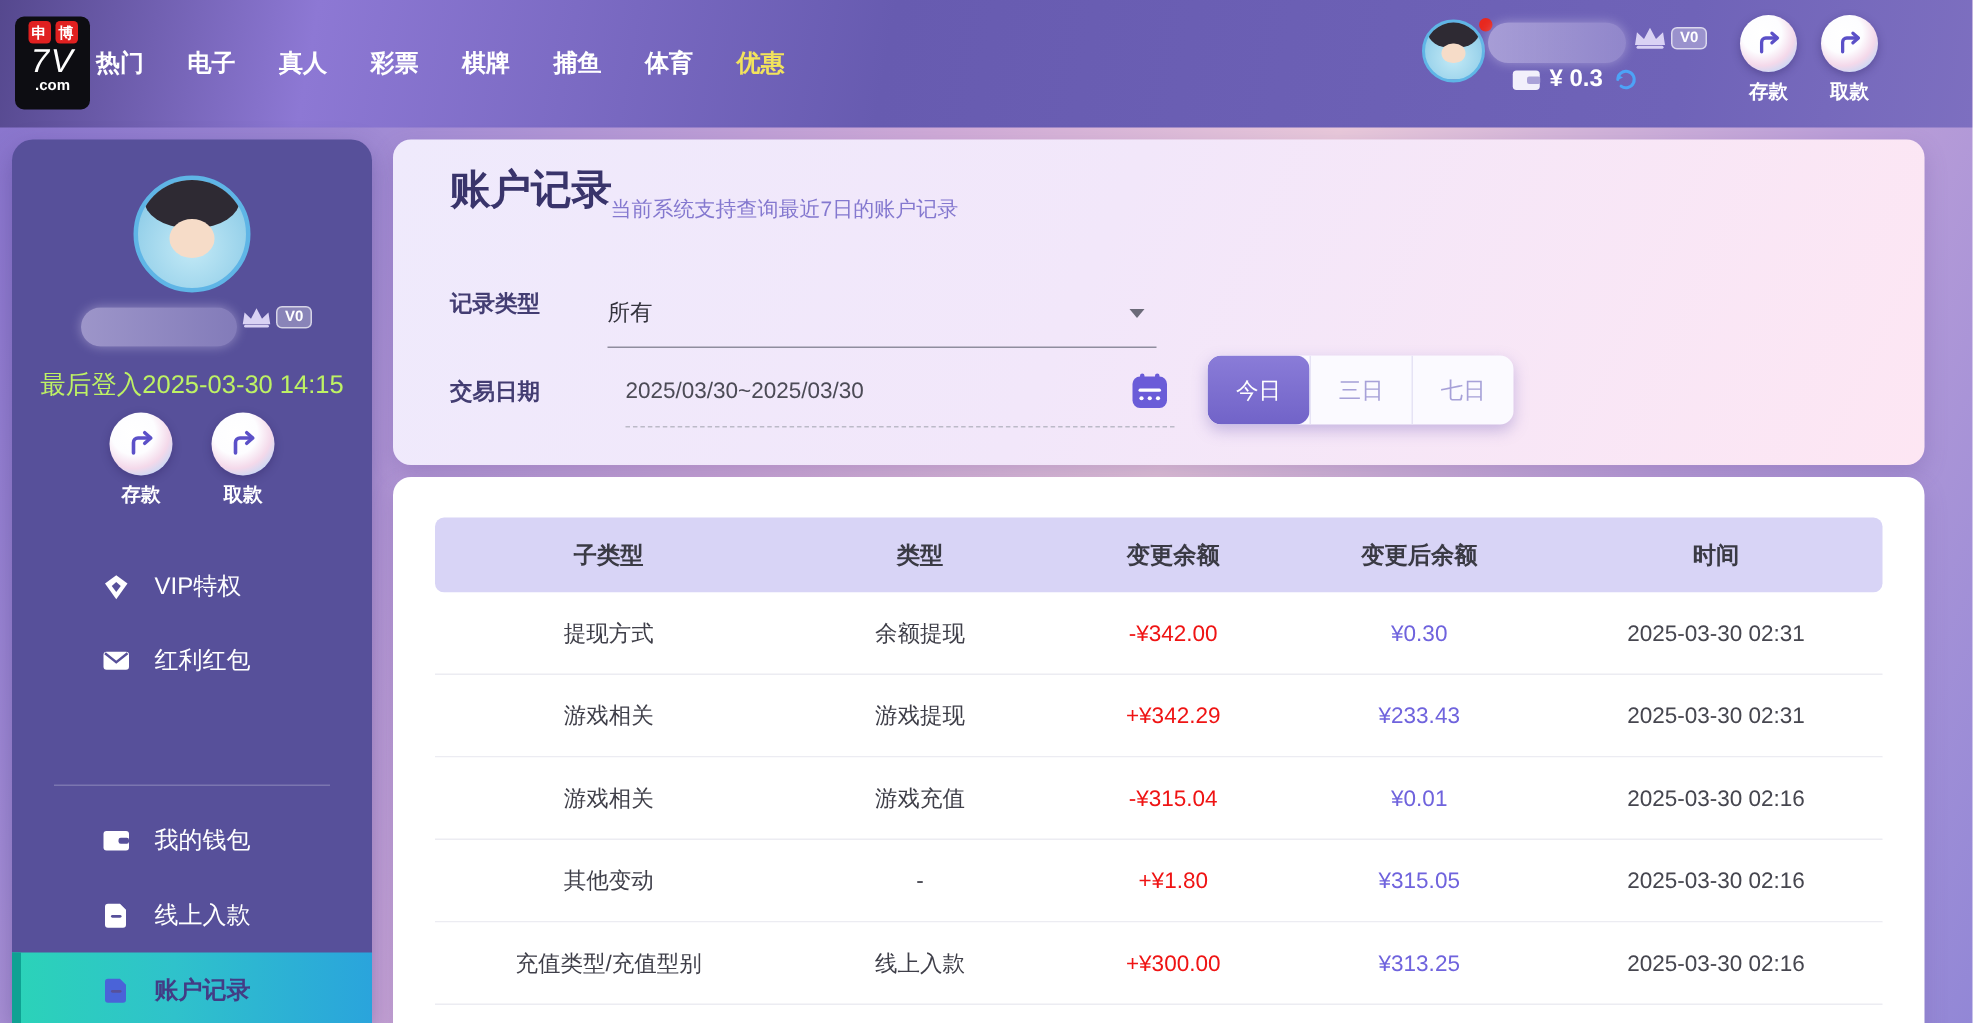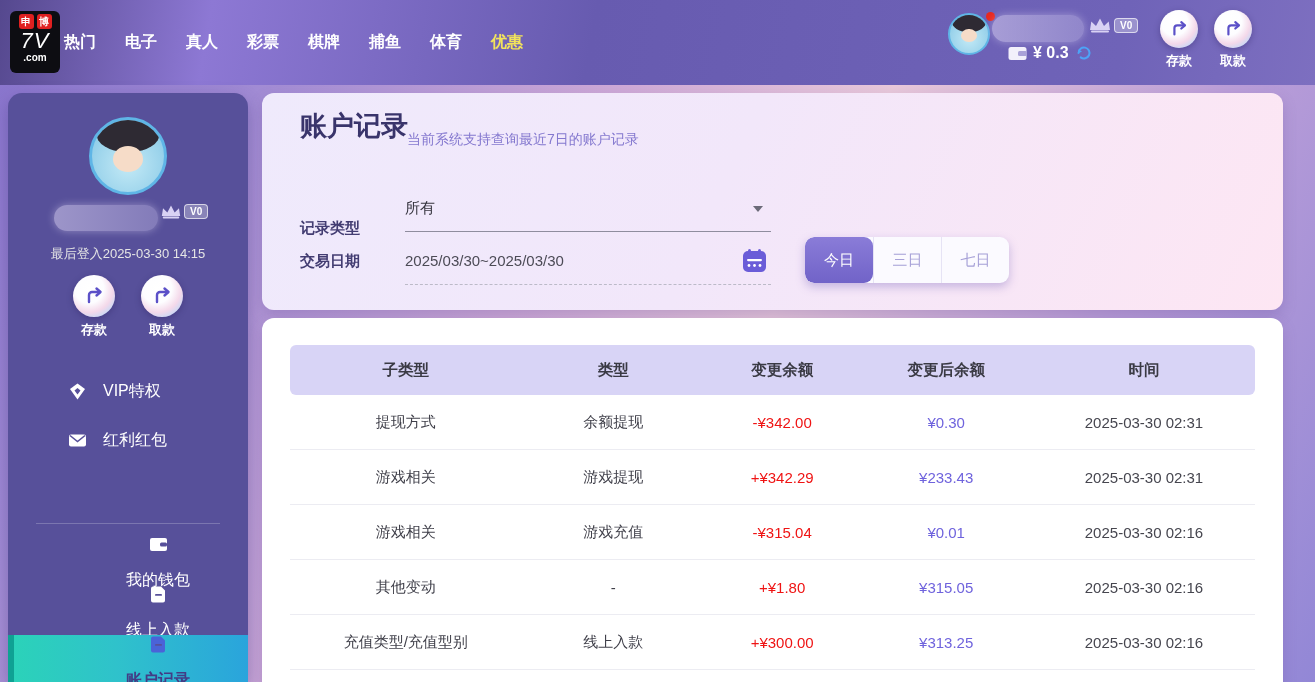--- a/index.html
+++ b/index.html
@@ -48,57 +48,57 @@
   .action-col { display:flex; flex-direction:column; align-items:center; gap:4px; cursor:pointer; }
   .action-col .lbl { color:#fff; font-size:13px; font-weight:600; }
 
   
   .sidebar { position:absolute; left:8px; top:93px; width:240px; height:589px;
     background:#57509a; border-radius:14px 14px 0 0; box-shadow:0 6px 16px rgba(60,45,120,.35); }
   .side-avatar { position:absolute; left:81px; top:24px; width:78px; height:78px; border-width:3px; }
   .side-pill { position:absolute; left:46px; top:112px; width:104px; height:26px; }
   .side-vip { position:absolute; left:152px; top:111px; }
   .side-login { position:absolute; left:0; top:152px; width:100%; text-align:center;
-    color:#e5e5e5; font-size:13px; }
+    color:#bef264; font-size:17px; }
   .side-quick { position:absolute; left:0; top:182px; width:100%; display:flex; justify-content:center; gap:26px; }
   .side-quick .circle-btn { width:42px; height:42px; }
   .side-menu { position:absolute; left:0; width:100%; }
   .menu-primary { top:274px; }
   .menu-secondary { top:442px; }
   .side-divider { position:absolute; left:28px; top:430px; width:184px; height:1px; background:rgba(255,255,255,.22); }
   .mi { height:49px; display:flex; align-items:center; padding-left:60px; gap:16px;
     color:#fff; font-size:16px; cursor:pointer; position:relative; }
-  .menu-secondary .mi { height:50px;flex-direction:column; }
+  .menu-secondary .mi { height:50px; }
   .mi .ic { width:19px; height:19px; display:flex; align-items:center; justify-content:center; }
   .mi .ic svg { display:none; width:19px; height:19px; }
   .mi[data-icon="account-card-icon"] .svg-card,
   .mi[data-icon="vip-gem-icon"] .svg-gem,
   .mi[data-icon="red-packet-icon"] .svg-env,
   .mi[data-icon="wallet-icon"] .svg-wallet,
   .mi[data-icon="transaction-doc-icon"] .svg-doc,
   .mi[data-icon="account-doc-icon"] .svg-doc { display:block; }
   .mi.active { background:linear-gradient(90deg,#2bd3b8 0%,#2fc2cb 45%,#2aa4dc 100%); color:#433c85; font-weight:700; }
   .mi.active::before { content:""; position:absolute; left:0; top:0; bottom:0; width:6px; background:#0fa193; }
   .mi.active .ic svg .pri { fill:#4a63d8; }
 
   
   .panel-top { position:absolute; left:262px; top:93px; width:1021px; height:217px; border-radius:12px;
     background:linear-gradient(115deg,#efeafc 0%,#f2e7fa 45%,#fde6f3 100%);
     box-shadow:0 6px 14px rgba(110,85,160,.30); }
   .page-title { position:absolute; left:38px; top:15px; font-size:27px; font-weight:700; color:#39346b; }
   .page-subtitle { position:absolute; left:145px; top:38px; font-size:14px; color:#8478cf; }
   .f-label { position:absolute; left:38px; font-size:15px; color:#433d72; font-weight:600; }
-  .lb1 { top:126px; } .lb2 { top:159px; }
+  .lb1 { top:100px; } .lb2 { top:159px; }
   .field { position:absolute; left:143px; width:366px; }
   .field .val { font-size:15px; color:#34333d; }
   .field1 { top:99px; height:40px; border-bottom:1px solid #8f8d9e; cursor:pointer; }
   .field1 .val { position:absolute; left:0; top:7px; }
   .caret { position:absolute; right:8px; top:14px; width:0; height:0;
     border-left:5px solid transparent; border-right:5px solid transparent; border-top:6px solid #6b6a78; }
-  .field2 { top:150px; height:42px; border-bottom:1px dashed #bcbac8; cursor:pointer; }
+  .field2 { top:150px; height:42px; border-bottom:1px dashed #bcbac8; cursor:pointer;margin-left:12px; }
   .field2 .val { position:absolute; left:0; top:9px; color:#4c4b56; }
   .cal-icon { position:absolute; right:4px; top:5px; cursor:pointer; }
   .range-group { position:absolute; left:543px; top:144px; height:46px; display:flex;
     background:#fbfaff; border-radius:9px; box-shadow:0 4px 10px rgba(110,90,180,.35); overflow:hidden; }
   .range-btn { width:68px; height:46px; border:none; background:transparent; font-size:15px;
     color:#a7a1d8; cursor:pointer; border-left:1px solid #e6e3f5; font-family:inherit; }
   .range-btn:first-child { border-left:none; }
   .range-btn.active { background:linear-gradient(180deg,#8a7cd8,#7163c8); color:#fff; border-radius:9px; }
 
   .panel-table { position:absolute; left:262px; top:318px; width:1021px; height:380px; border-radius:12px;

